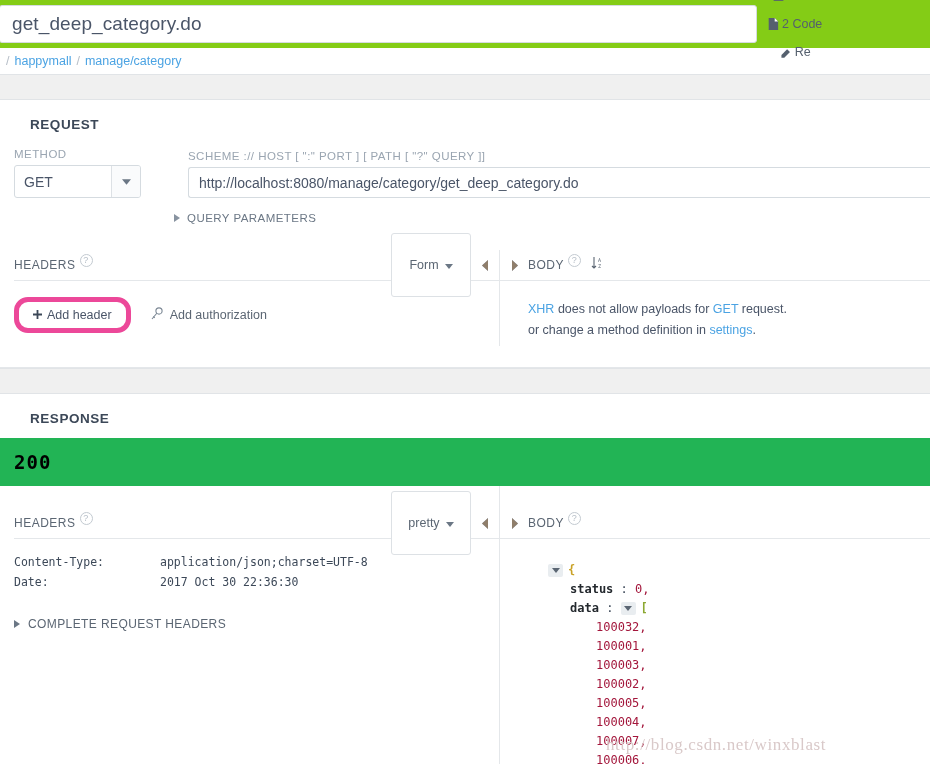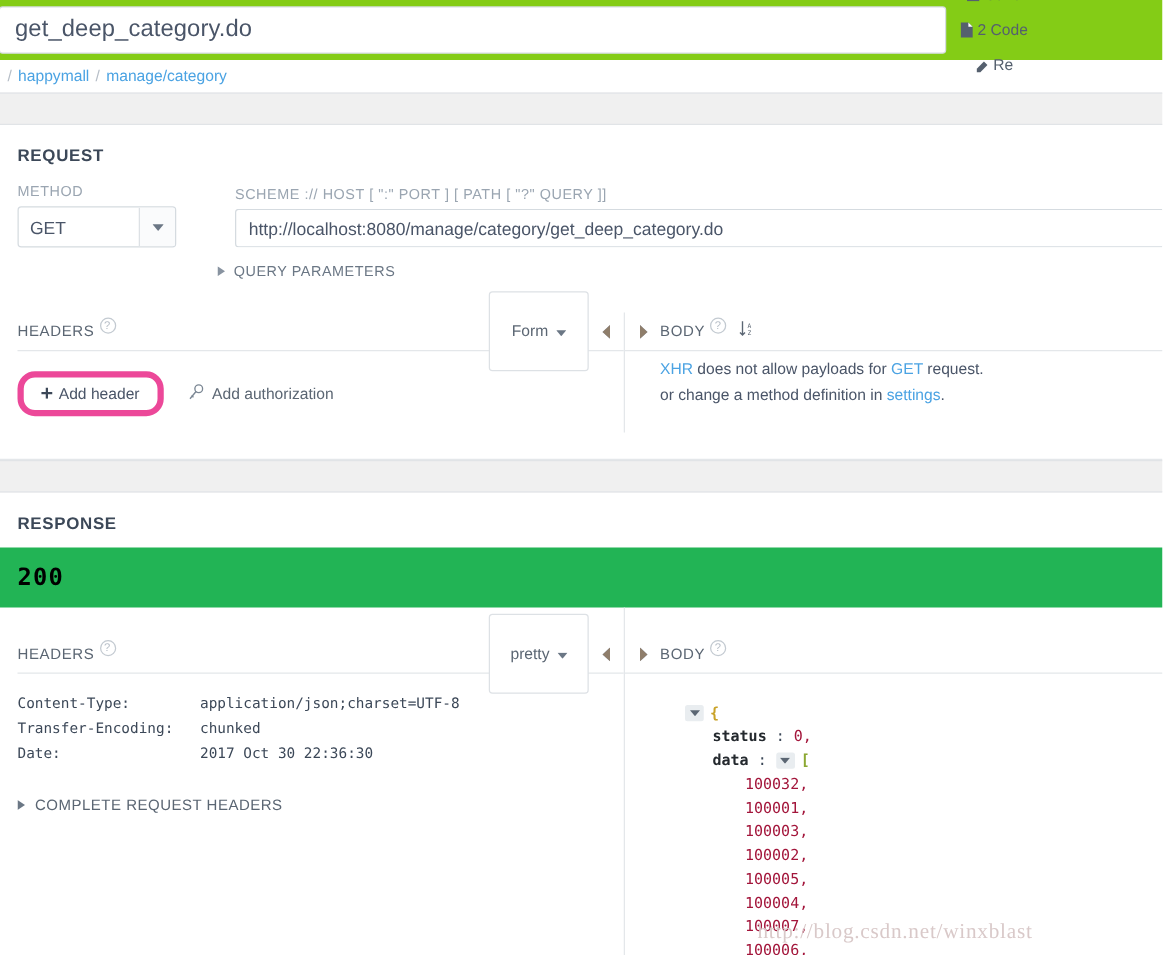--- a/index.html
+++ b/index.html
@@ -91,21 +91,21 @@
     border-top: 1px solid #e1e4e7;
     border-bottom: 1px solid #e1e4e7;
     width: 100%;
     box-sizing: border-box;
   }
   .section-title {
     font-size: 13.5px;
     font-weight: bold;
     letter-spacing: .55px;
     color: #3c4858;
-    padding: 17px 0 0 14px;
+    padding: 17px 0 0 30px;
   }
 
   
   .req-wrap { padding: 0 0 0 14px; }
   .field-row {
     display: flex;
     align-items: flex-end;
     margin-top: 16px;
   }
   .field-label {
@@ -265,21 +265,21 @@
   }
   .link-btn {
     display: inline-flex;
     align-items: center;
     gap: 7px;
     font-size: 12.5px;
     color: #5b6673;
     cursor: pointer;
   }
   .xhr-msg {
-    margin-top: 4px;
+    margin-top: 18px;
     padding-left: 28px;
     font-size: 12.5px;
     line-height: 21px;
     color: #4a5568;
   }
   .xhr-msg a, .blue { color: #4ba3e3; text-decoration: none; cursor: pointer; }
 
   
   .status-bar {
     height: 48px;
@@ -563,24 +563,20 @@
       </div>
       <div class="pane-rule"></div>
 
       <table class="resp-headers-table">
         <tbody>
             <tr>
           <td class="k">Content-Type:</td>
           <td>application/json;charset=UTF-8</td>
         </tr>
         <tr>
-          <td class="k">Transfer-Encoding:</td>
-          <td>chunked</td>
-        </tr>
-        <tr>
           <td class="k">Date:</td>
           <td>2017 Oct 30 22:36:30</td>
         </tr>
       </tbody>
         </table>
 
       <div class="complete-headers">
         <span>
           <svg width="6" height="8" viewBox="0 0 6 8">
               <path d="M0 0l6 4-6 4z" fill="#6b7785"></path>

